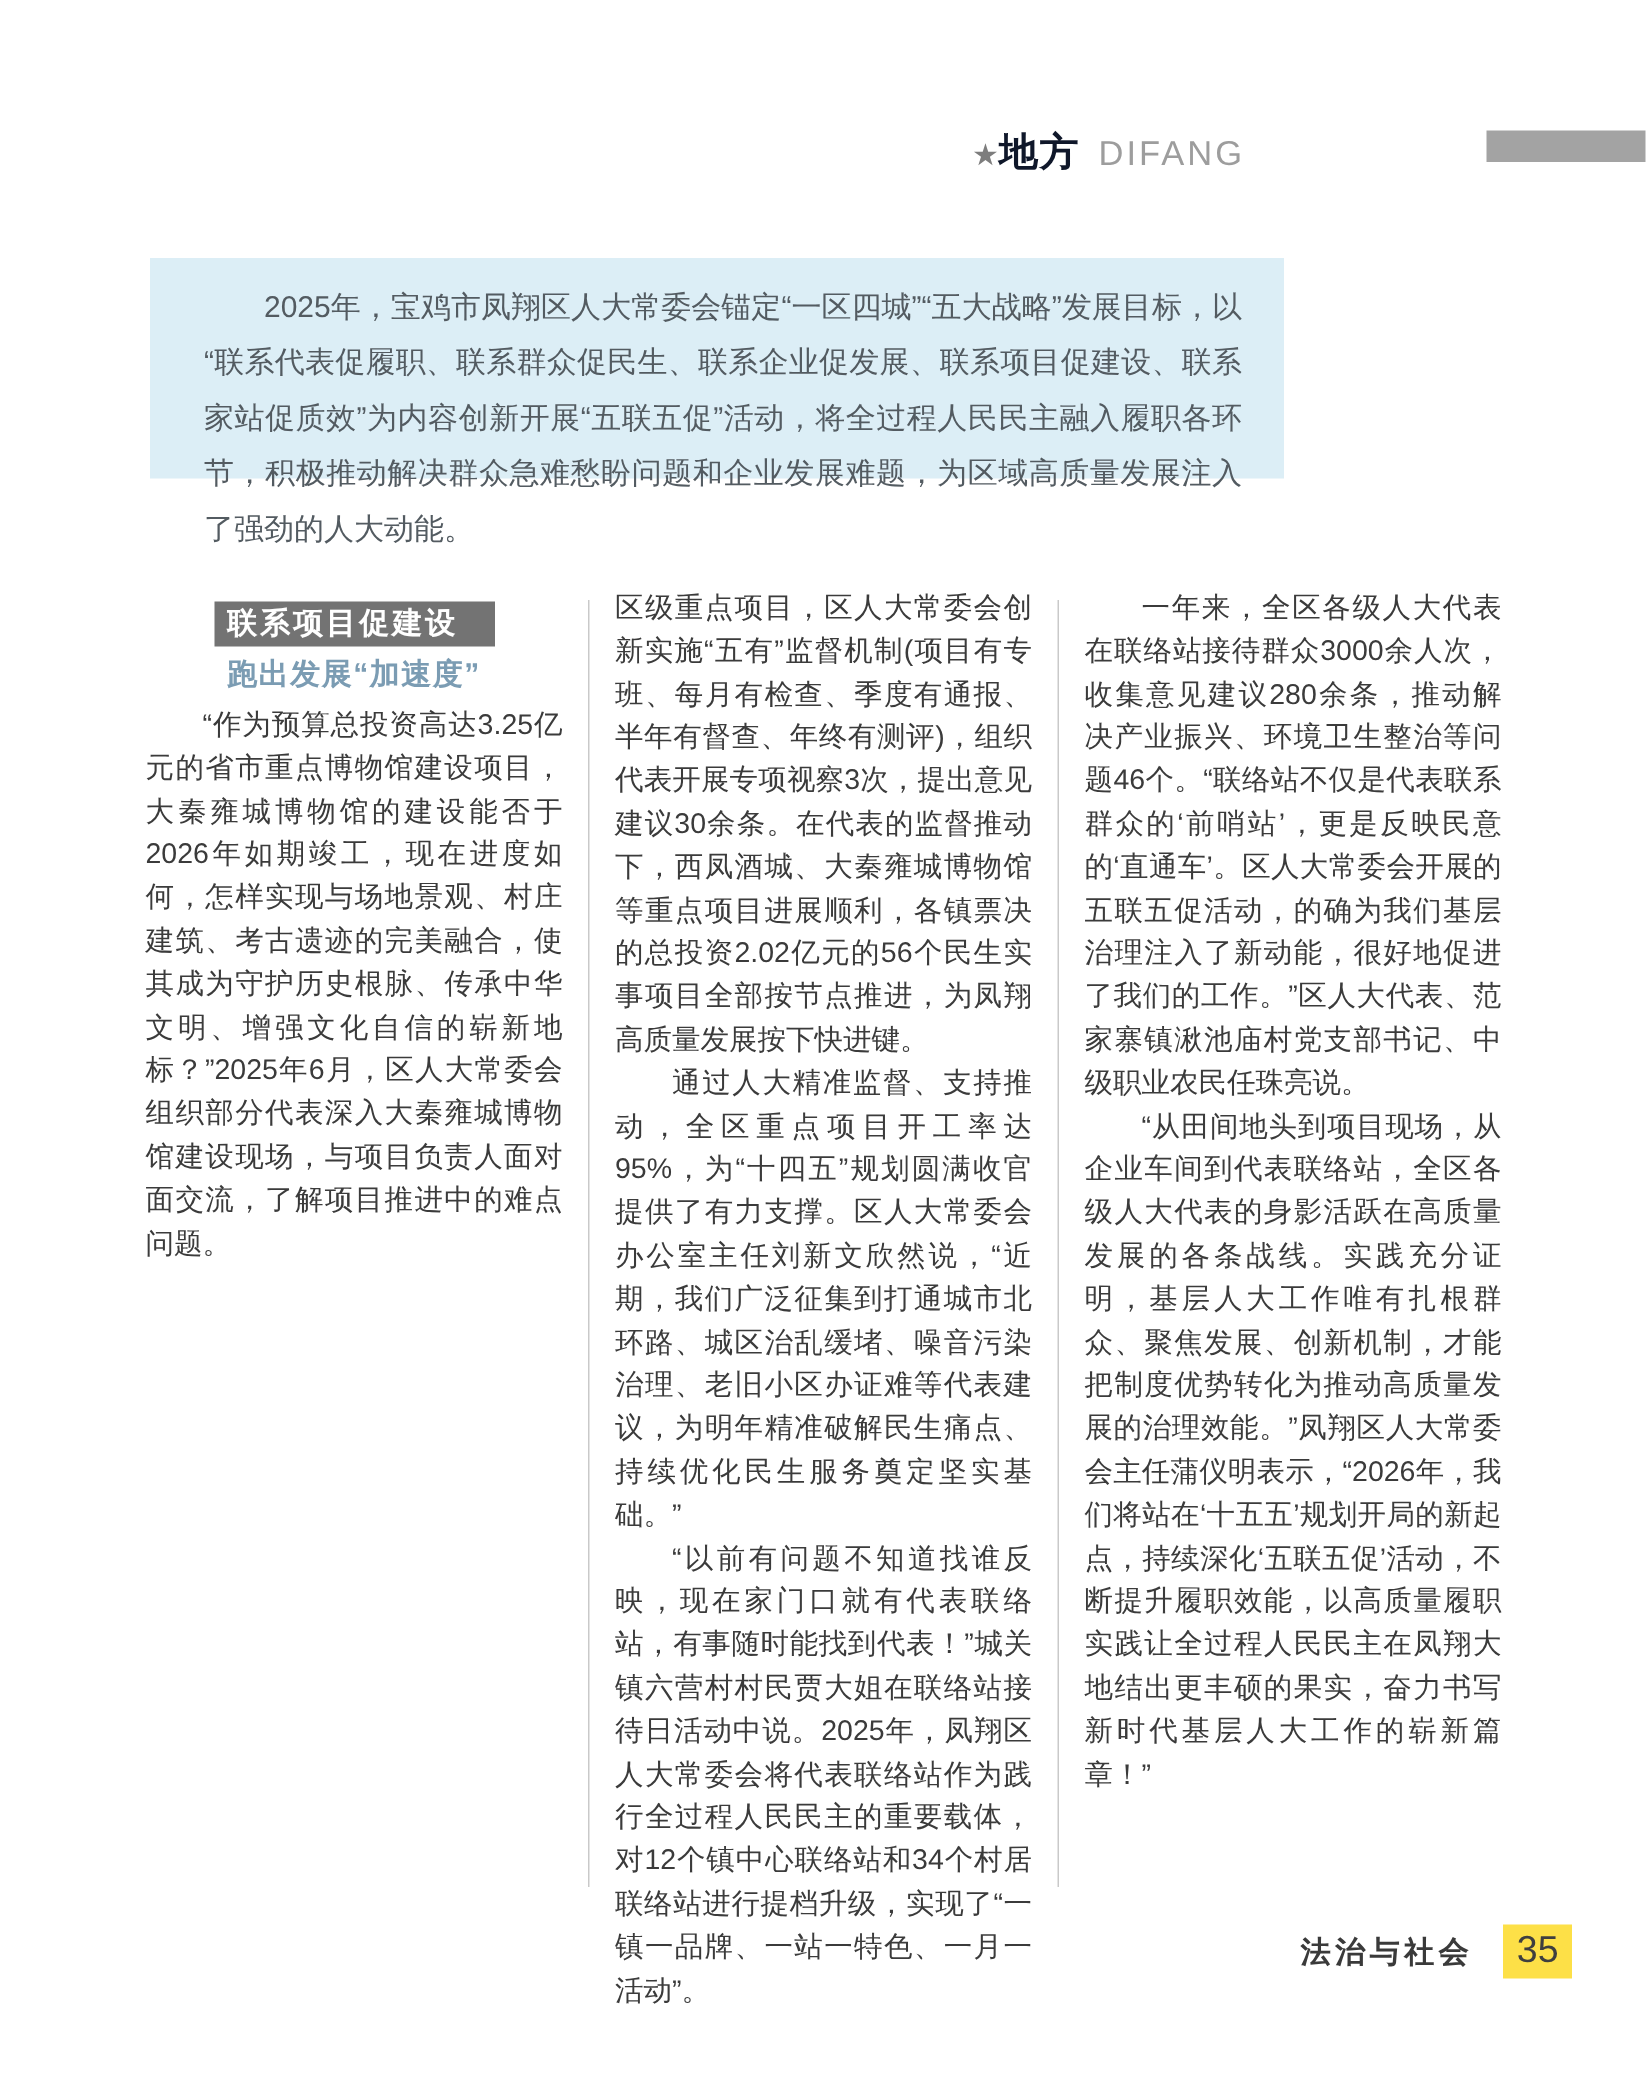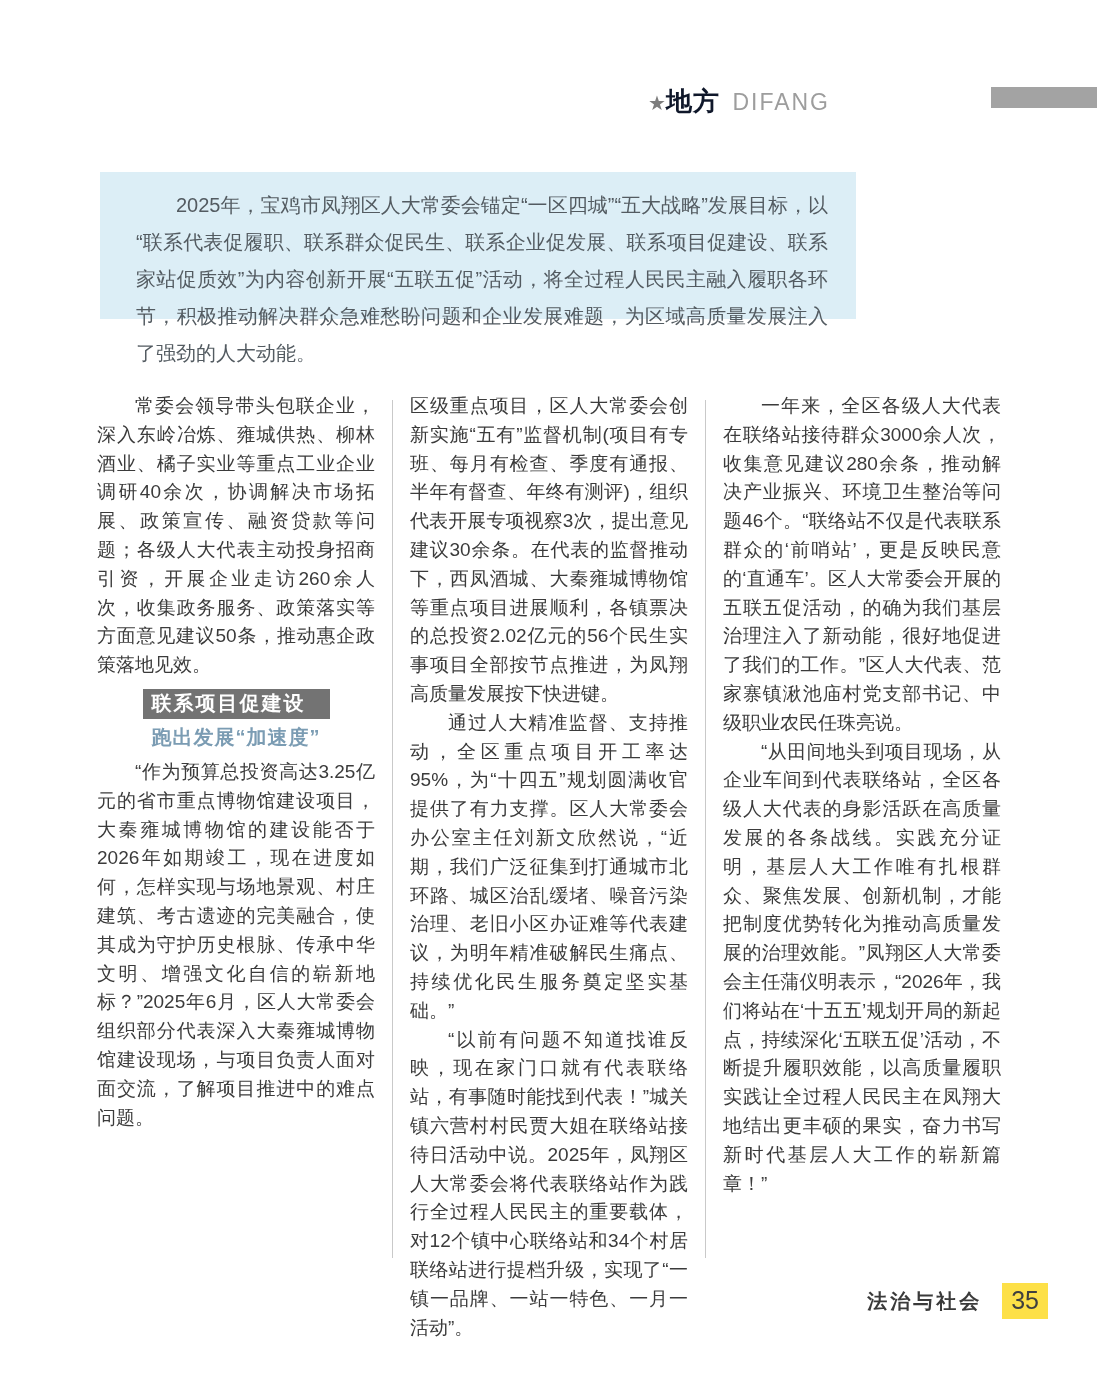--- a/index.html
+++ b/index.html
@@ -101,21 +101,20 @@
   <div class="hdr-bar"></div>
 </div>
 
 <div class="intro-box">
   <p>2025年，宝鸡市凤翔区人大常委会锚定“一区四城”“五大战略”发展目标，以“联系代表促履职、联系群众促民生、联系企业促发展、联系项目促建设、联系家站促质效”为内容创新开展“五联五促”活动，将全过程人民民主融入履职各环节，积极推动解决群众急难愁盼问题和企业发展难题，为区域高质量发展注入了强劲的人大动能。</p>
 </div>
 
 <div class="article">
 
   <div class="col">
-    <p class="indent">常委会领导带头包联企业，深入东岭冶炼、雍城供热、柳林酒业、橘子实业等重点工业企业调研40余次，协调解决市场拓展、政策宣传、融资贷款等问题；各级人大代表主动投身招商引资，开展企业走访260余人次，收集政务服务、政策落实等方面意见建议50条，推动惠企政策落地见效。</p>
     <div class="sec-heading">
       <span class="sec-title">联系项目促建设</span>
       <div class="sec-sub">跑出发展“加速度”</div>
     </div>
     <p class="indent">“作为预算总投资高达3.25亿元的省市重点博物馆建设项目，大秦雍城博物馆的建设能否于2026年如期竣工，现在进度如何，怎样实现与场地景观、村庄建筑、考古遗迹的完美融合，使其成为守护历史根脉、传承中华文明、增强文化自信的崭新地标？”2025年6月，区人大常委会组织部分代表深入大秦雍城博物馆建设现场，与项目负责人面对面交流，了解项目推进中的难点问题。</p>
 
   </div>
 
   <div class="divider"></div>
 

